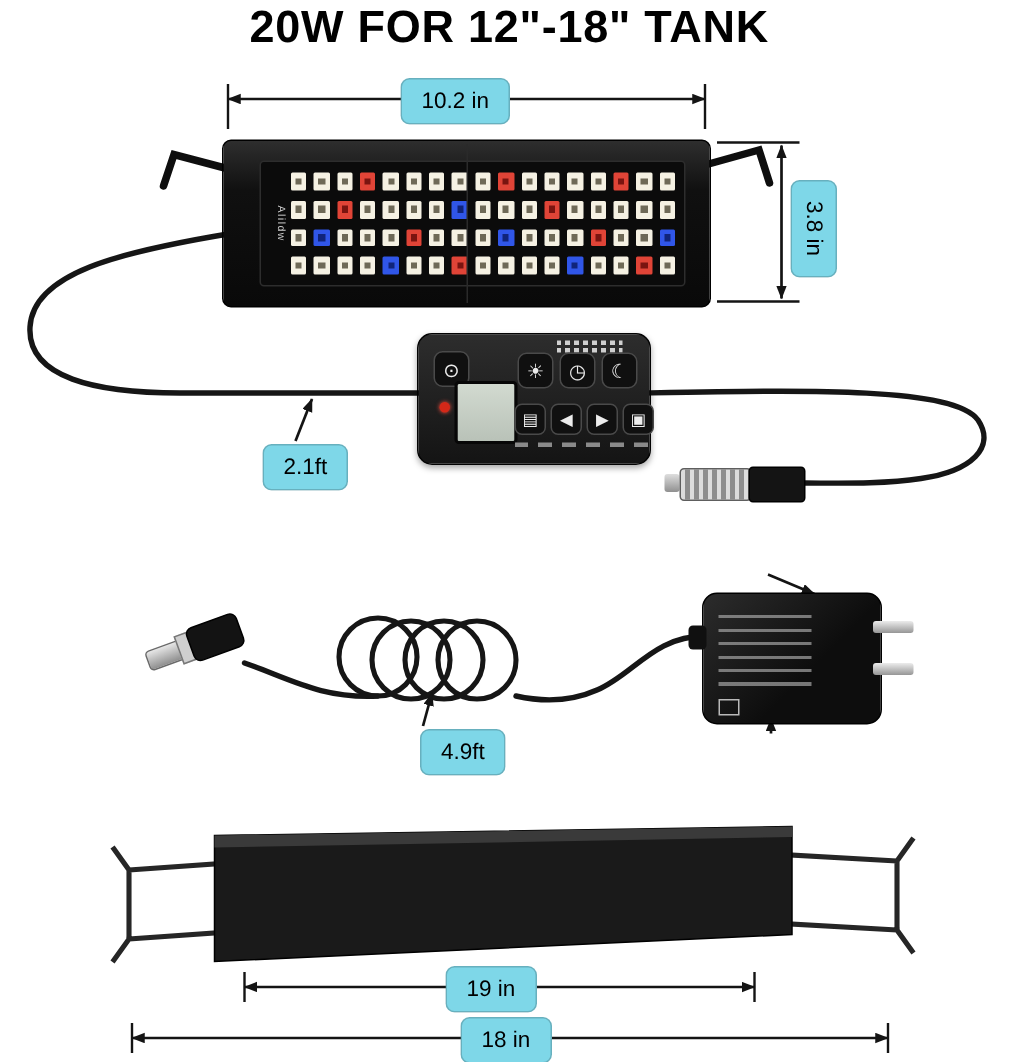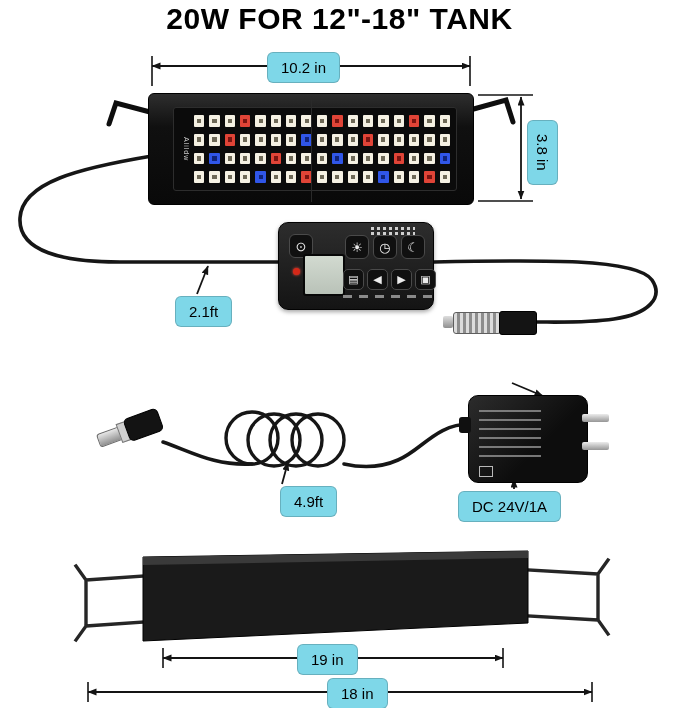--- a/index.html
+++ b/index.html
@@ -259,17 +259,16 @@
   <div class="dc-plug">
     <div class="plug-barrel"></div>
     <div class="plug-collar"></div>
     <div class="plug-body"></div>
   </div>
 
   <div class="dim-label" style="left:267px;top:52px;">10.2 in</div>
   <div class="dim-label vertical" style="left:527px;top:120px;">3.8 in</div>
   <div class="dim-label" style="left:163px;top:296px;margin-left:12px;">2.1ft</div>
   <div class="dim-label" style="left:248px;top:486px;margin-left:32px;">4.9ft</div>
-  <div class="dim-label" style="left:458px;top:491px;">DC 24V/1A</div>
   <div class="dim-label" style="left:297px;top:644px;">19 in</div>
-  <div class="dim-label" style="left:307px;top:678px;margin-left:20px;">18 in</div>
+  <div class="dim-label" style="left:307px;top:678px;">18 in</div>
 
 </div>
 
 </body></html>

